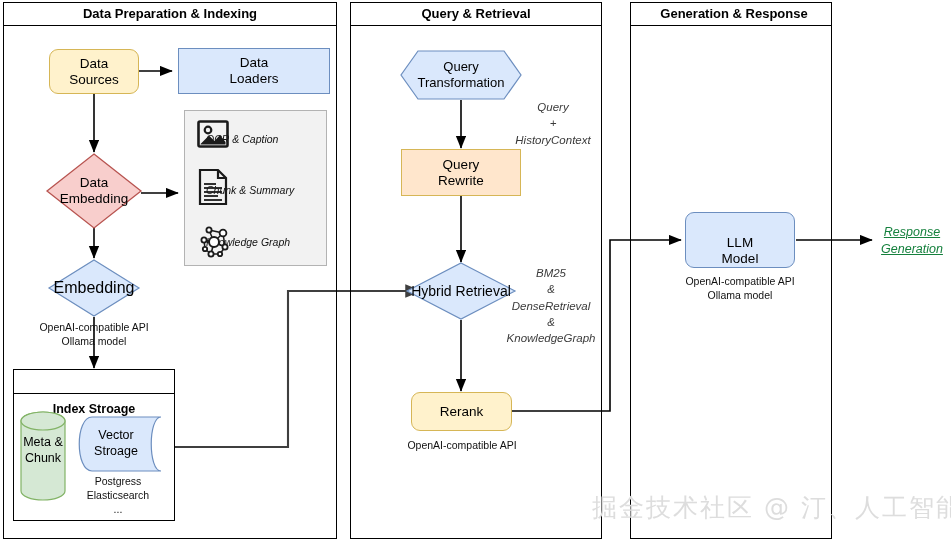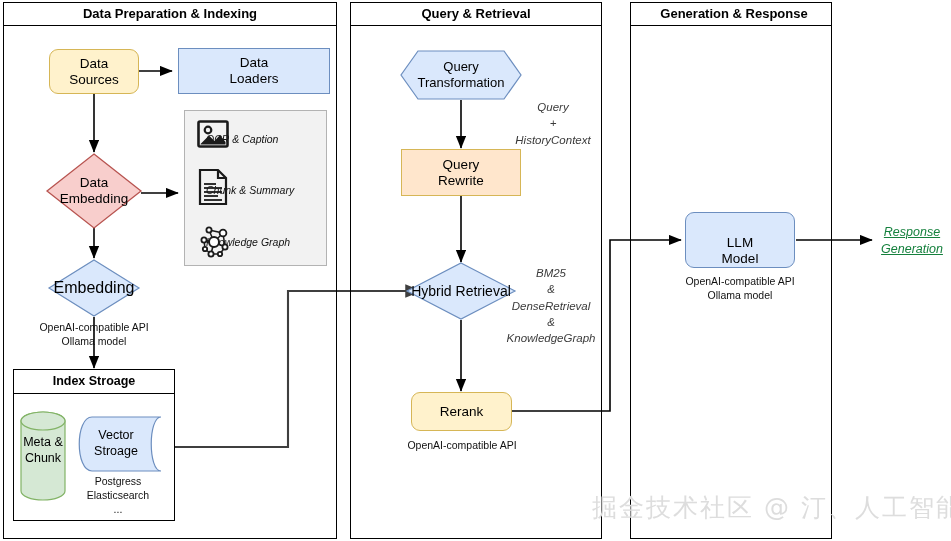--- a/index.html
+++ b/index.html
@@ -20,21 +20,21 @@
 
   .caption{position:absolute;font-size:10.5px;color:#111;text-align:center;line-height:1.35;}
   .sidelabel{position:absolute;font-style:italic;font-size:11.5px;color:#3a3a3a;text-align:center;line-height:1.42;}
 
   .diamond{position:absolute;}
   .icon-panel{position:absolute;background:#f2f2f2;border:1.1px solid #b3b3b3;box-sizing:border-box;}
   .icon-row{position:absolute;display:flex;align-items:center;}
   .icon-text{font-style:italic;font-size:10.5px;color:#111;text-align:center;line-height:1.3;margin-left:10px;}
 
   .storage-box{position:absolute;border:1.5px solid #000;box-sizing:border-box;background:#fff;}
-  .storage-title{position:absolute;left:0;right:12px;text-align:center;font-weight:bold;font-size:12.5px;color:#000;}
+  .storage-title{position:absolute;left:0;right:12px;text-align:center;font-weight:bold;font-size:12.5px;color:#000;margin-top:28px;}
 
   .resp-label{position:absolute;font-style:italic;font-size:12.5px;color:#15803d;text-align:center;
               text-decoration:underline;line-height:1.35;}
 
   .wm{position:absolute;font-size:25px;color:#dddddd;letter-spacing:2px;white-space:nowrap;
       font-family:"DejaVu Sans",sans-serif;}
   svg{position:absolute;left:0;top:0;overflow:visible;}
 </style>
 </head>
 <body>

